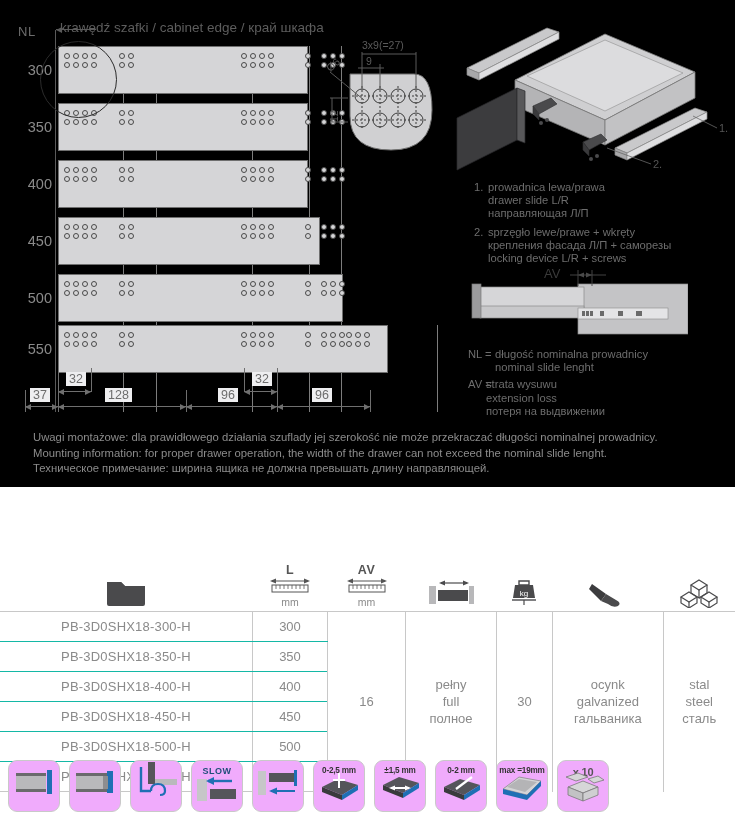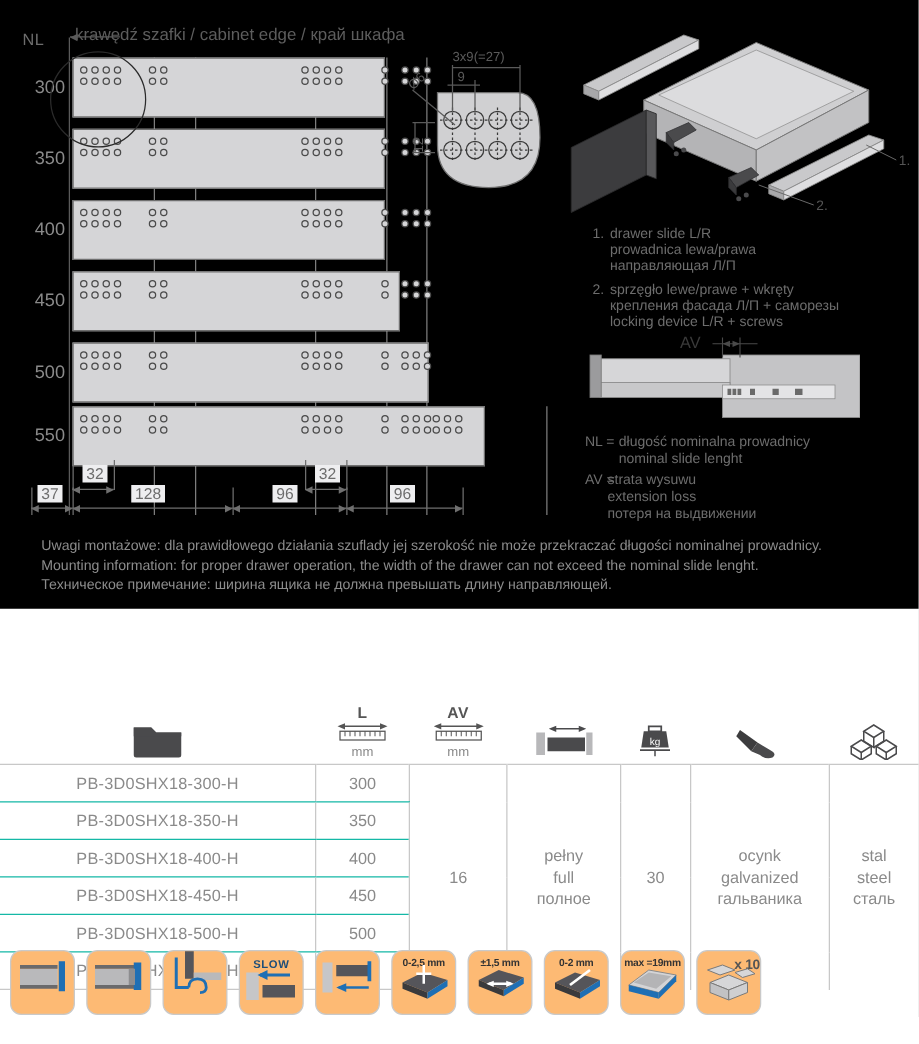--- a/index.html
+++ b/index.html
@@ -73,26 +73,26 @@
   tbody tr:last-child td{border-bottom:1px solid #c8c8c8;}
   td.code{width:250px;text-align:center;letter-spacing:.2px;}
   td.len{width:72px;border-left:1px solid #c8c8c8;border-right:1px solid #c8c8c8;}
   td.span{border-left:1px solid #c8c8c8;border-bottom:none !important;vertical-align:middle;line-height:17px;}
   .hdr-ico{display:flex;flex-direction:column;align-items:center;justify-content:flex-end;height:50px;}
   .hdr-top{font-size:12.5px;color:#555;font-weight:bold;letter-spacing:.5px;}
   .hdr-mm{font-size:10.5px;color:#8a8a8a;margin-top:1px;}
 
   
   #icostrip{position:absolute;left:0;top:760px;width:735px;height:70px;display:flex;gap:9px;padding-left:8px;}
-  .icobox{width:52px;height:52px;border:1px solid #c9c9c9;border-radius:9px;background:#fdba74;
+  .icobox{width:52px;height:52px;border:1px solid #c9c9c9;border-radius:9px;background:#f0abfc;
       position:relative;box-sizing:border-box;flex:0 0 auto;}
   .icocap{position:absolute;top:5px;left:0;width:100%;text-align:center;font-size:8.2px;
       font-weight:bold;color:#333;letter-spacing:-.2px;}
   .slowcap{font-size:9px;color:#1f4e79;letter-spacing:.5px;}
-  .x10cap{font-size:11px;color:#555;font-weight:bold;text-align:right;}
+  .x10cap{font-size:11px;color:#555;font-weight:bold;}
 </style>
 </head>
 <body>
 
 <div id="tech-panel">
 
   <div class="lbl" id="nl-label">NL</div>
   <div class="lbl" id="cab-edge-label">krawędź szafki / cabinet edge / край шкафа</div>
 
   <div id="edge-vline"></div>
@@ -610,22 +610,22 @@
       <line x1="152" y1="128" x2="196" y2="144" stroke="#6a6a6a" stroke-width=".8"></line>
       <text x="264" y="112" font-size="11" fill="#555" font-family="Liberation Sans, sans-serif">1.</text>
       <text x="198" y="148" font-size="11" fill="#555" font-family="Liberation Sans, sans-serif">2.</text>
     </svg>
   </div>
 
   <div class="legend" id="legend-parts" style="left:474px;top:181px;width:250px;">
       <div style="position: relative; margin-bottom: 5px;">
         <span class="num">1.</span>
         <div class="body">
+          <div>prowadnica lewa/prawa</div>
           <div>drawer slide L/R</div>
-          <div>prowadnica lewa/prawa</div>
           <div>направляющая Л/П</div>
         </div>
       </div>
       <div style="position: relative; margin-bottom: 5px;">
         <span class="num">2.</span>
         <div class="body">
           <div>sprzęgło lewe/prawe + wkręty</div>
           <div>крепления фасада Л/П + саморезы</div>
           <div>locking device L/R + screws</div>
         </div>

